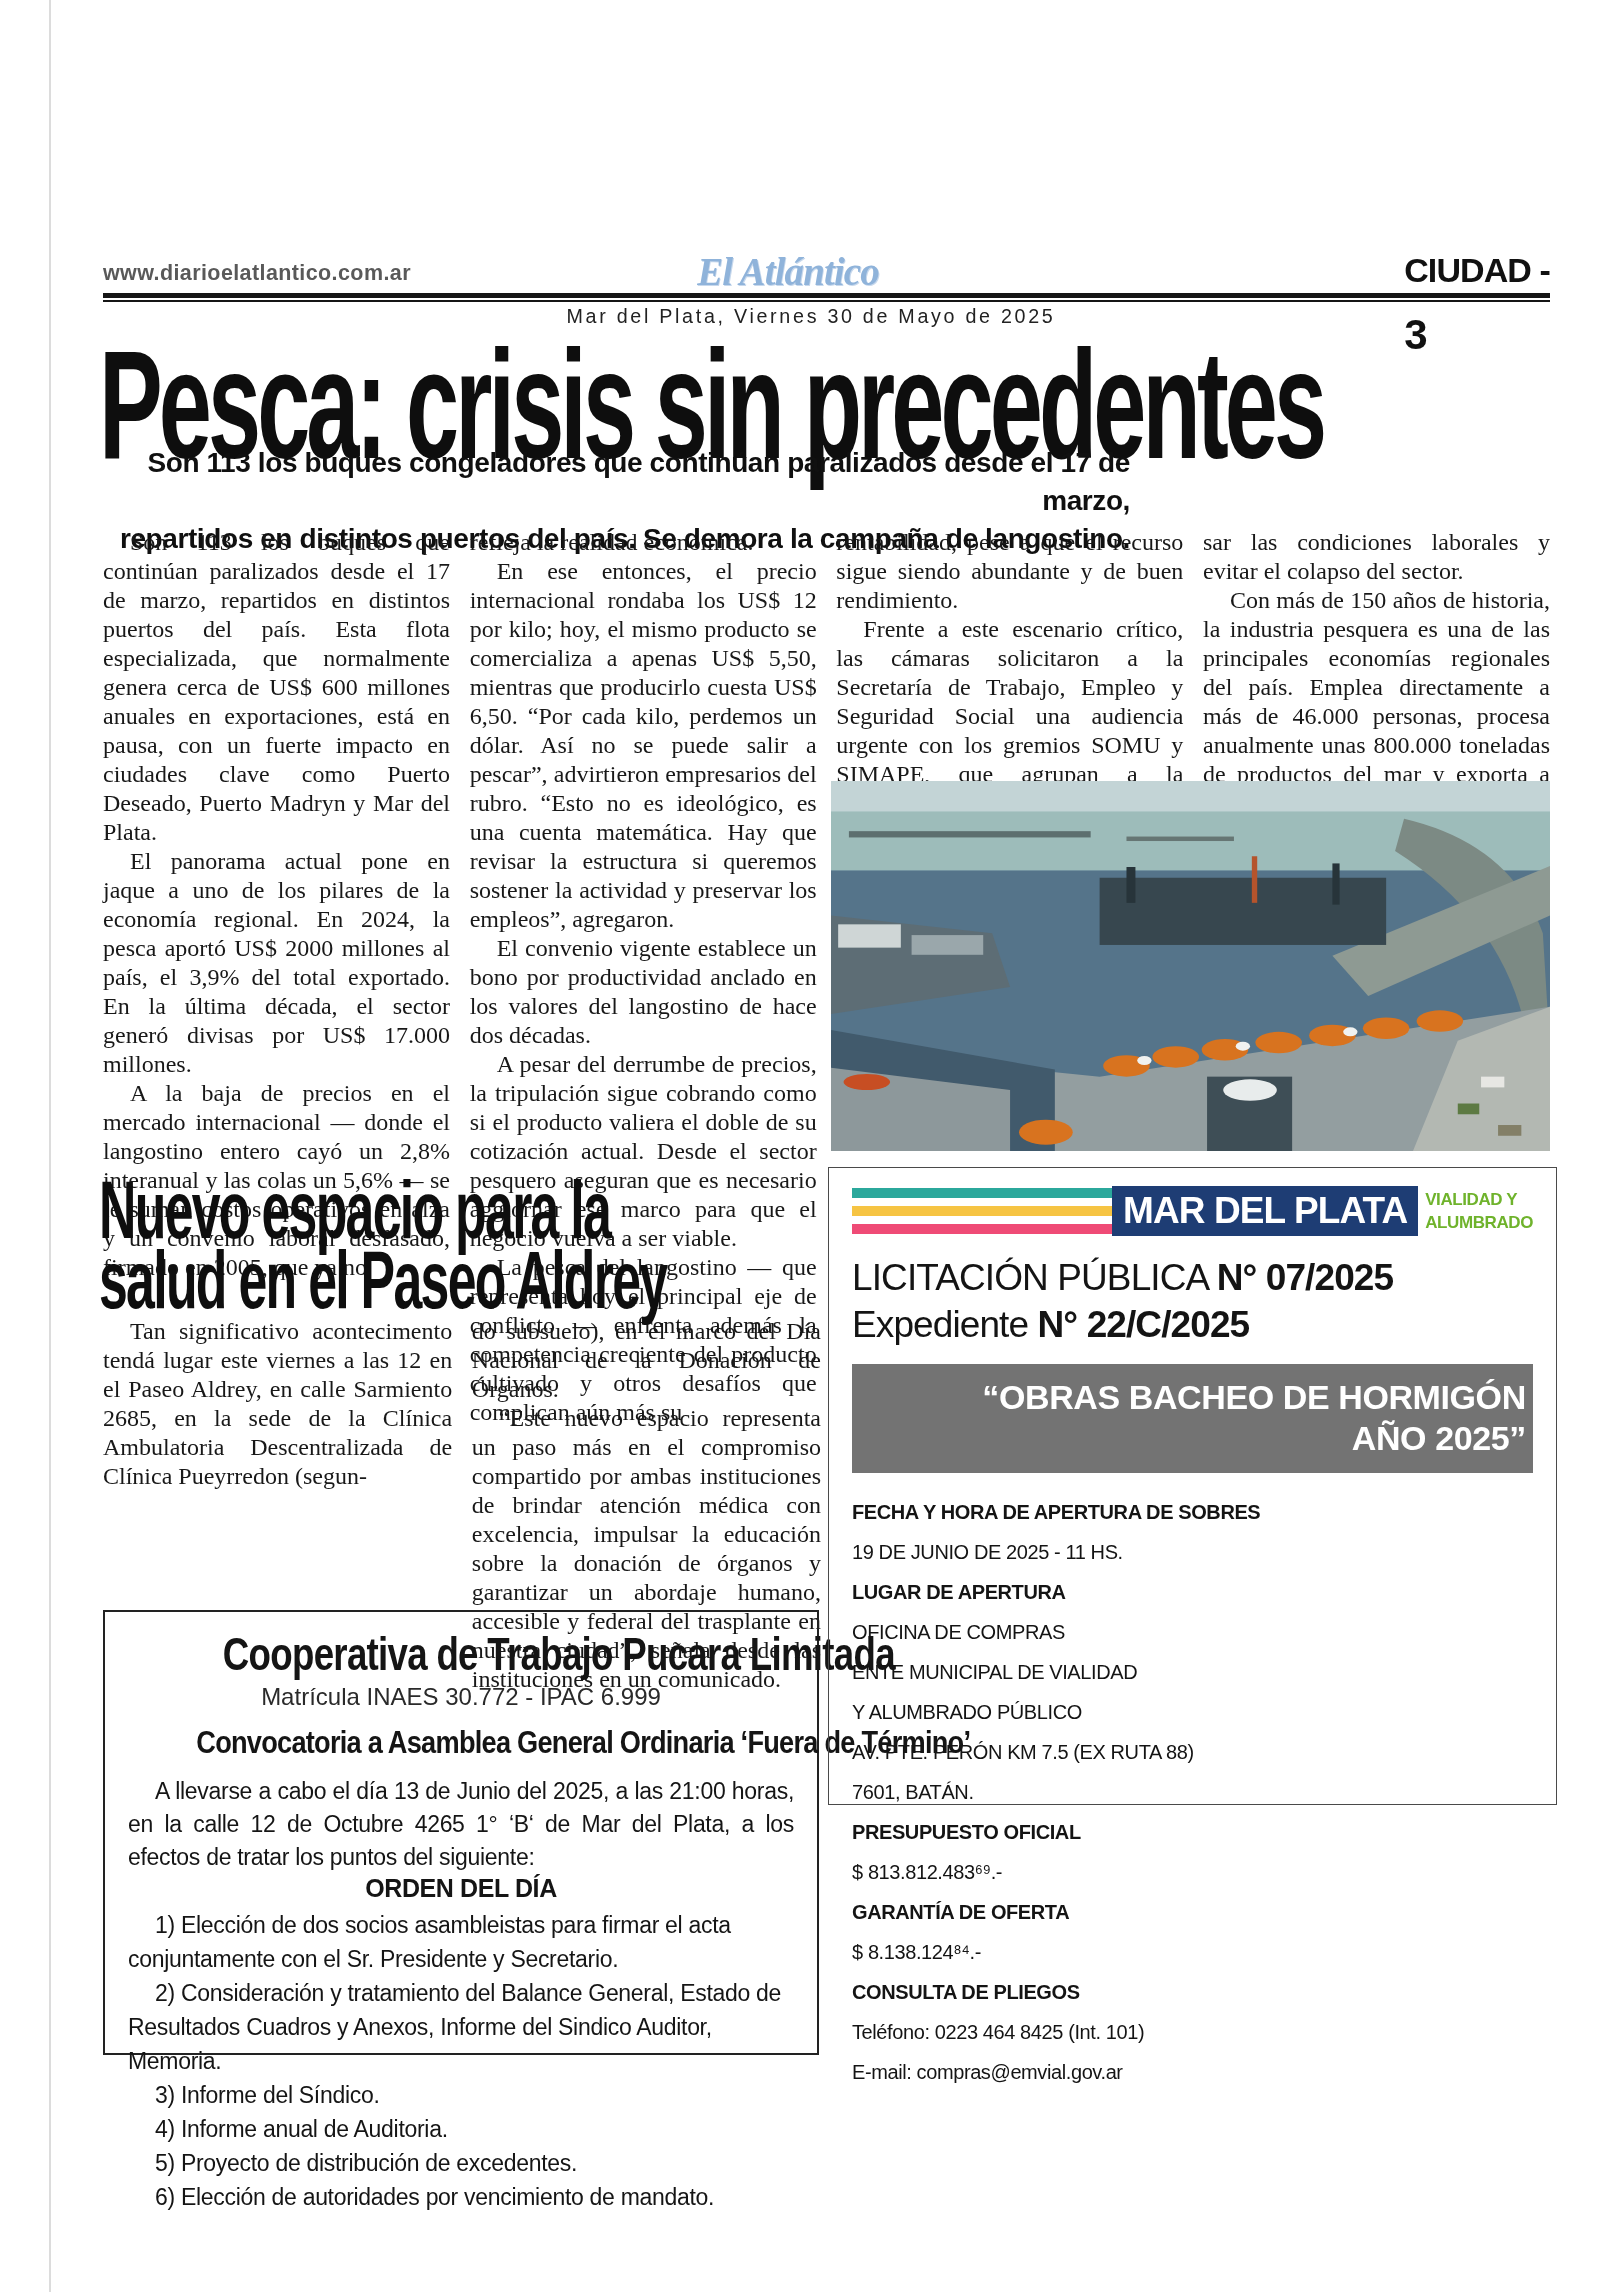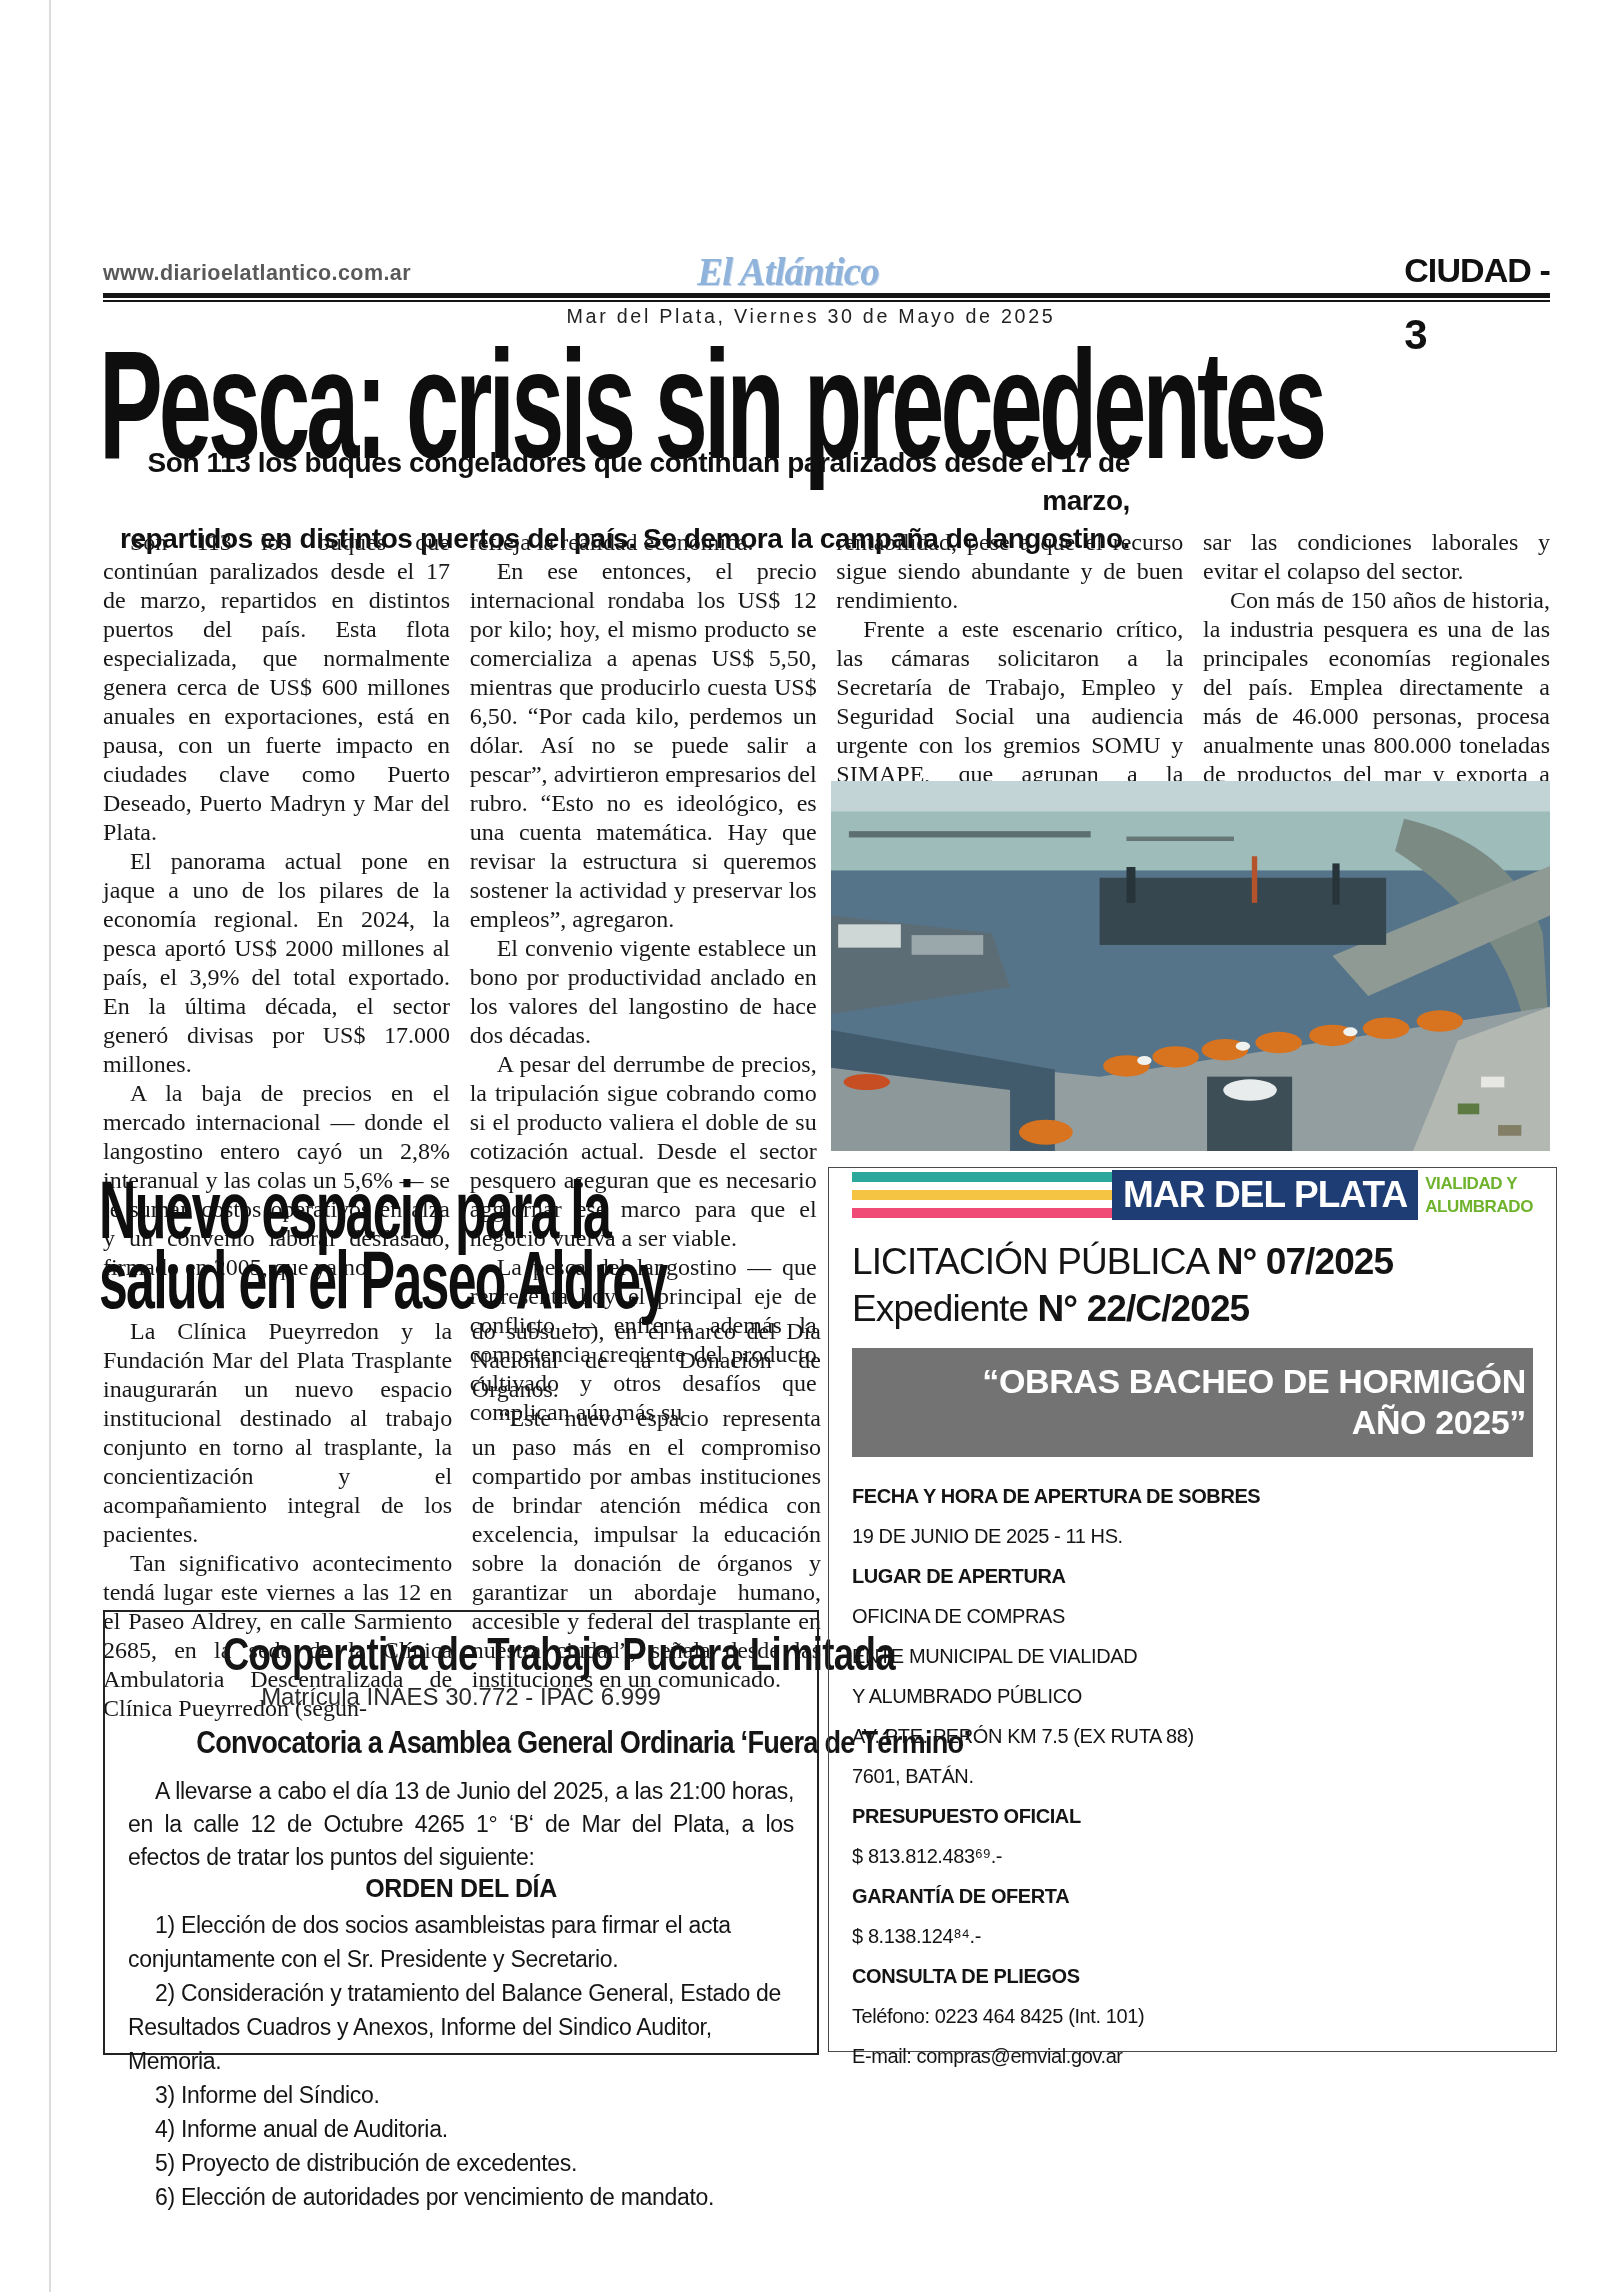--- a/index.html
+++ b/index.html
@@ -65,22 +65,22 @@
   .coop-conv { text-align:center; margin-top:12.5px; }
   .coop-conv span { display:inline-block; transform:scaleX(.85); transform-origin:center top;
     font-weight:700; font-size:32px; letter-spacing:-0.9px; white-space:nowrap; }
   .coop-intro { margin-top:14.3px; font-size:23px; line-height:33px; text-align:justify;
     text-indent:27px; letter-spacing:-0.3px; }
   .coop-orden { text-align:center; font-weight:700; font-size:25px; margin-top:0; letter-spacing:-0.4px; }
   .coop-items { margin-top:5.4px; }
   .coop-items p { font-size:23px; line-height:34px; text-indent:27px; text-align:left; letter-spacing:-0.3px; }
 
   
-  .ad { left:828px; top:1167px; width:729px; height:885px; border:1.8px solid #4a4a4a;
-    padding:2px 23px; font-family:"Liberation Sans",sans-serif; color:#141414; }
+  .ad { left:828px; top:1167px; width:729px; height:638px; border:1.8px solid #4a4a4a;
+    padding:18px 23px; font-family:"Liberation Sans",sans-serif; color:#141414; }
   .ad-head { display:flex; align-items:stretch; gap:0; height:50px; }
   .stripes { width:285px; display:flex; flex-direction:column; justify-content:space-between; padding:1.8px 0; }
   .stripe { height:10.7px; }
   .brandbox { background:#1e3d74; color:#fff; font-weight:700; font-size:37px;
     letter-spacing:-0.9px; padding:0 10.7px; display:flex; align-items:center; white-space:nowrap; }
   .brandside { margin-left:7.2px; display:flex; flex-direction:column; justify-content:center; }
   .brandside p { color:#6fb32c; font-weight:700; font-size:17px; line-height:23px; letter-spacing:-0.4px; }
   .lic { margin-top:18px; font-size:37px; line-height:47px; letter-spacing:-0.9px; }
   .lic b { font-weight:700; }
   .banner { margin-top:16px; background:#737373; color:#fff; text-align:right; padding:12.5px 7.2px 14.3px; }
@@ -182,21 +182,20 @@
       <ellipse cx="40" cy="336" rx="26" ry="9" fill="#c74e23"></ellipse>
     </svg>
   </div>
 
   <div class="abs h2-wrap">
       <p><span>Nuevo espacio para la</span></p>
       <p><span>salud en el Paseo Aldrey</span></p>
     </div>
   <div class="abs body2">
     <div class="bodycol">
-        <p>La Clínica Pueyrredon y la Fundación Mar del Plata Trasplante inaugurarán un nuevo espacio institucional destinado al trabajo conjunto en torno al trasplante, la concientización y el acompañamiento integral de los pacientes.</p>
         <p>Tan significativo acontecimento tendá lugar este viernes a las 12 en el Paseo Aldrey, en calle Sarmiento 2685, en la sede de la Clínica Ambulatoria Descentralizada de Clínica Pueyrredon (segun-</p>
       </div>
     <div class="bodycol cont">
         <p>do subsuelo), en el marco del Día Nacional de la Donación de Órganos.</p>
         <p>“Este nuevo espacio representa un paso más en el compromiso compartido por ambas instituciones de brindar atención médica con excelencia, impulsar la educación sobre la donación de órganos y garantizar un abordaje humano, accesible y federal del trasplante en nuestra ciudad”, señala desde las instituciones en un comunicado.</p>
       </div>
   </div>
 
   <div class="abs coop">
     <div class="coop-title">

